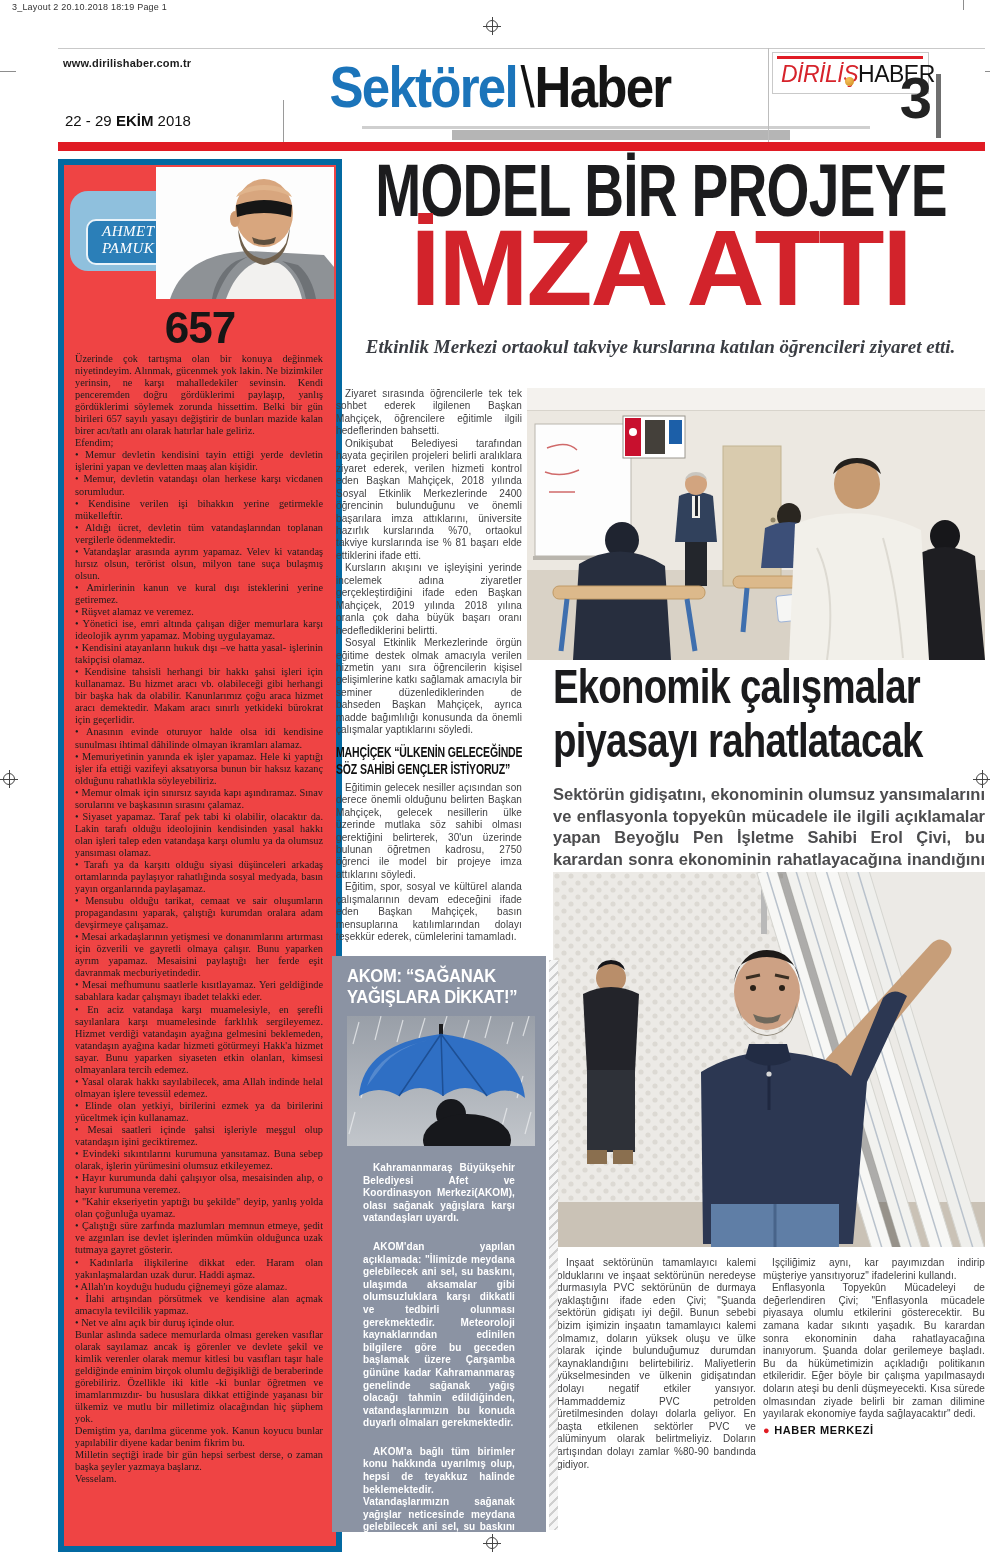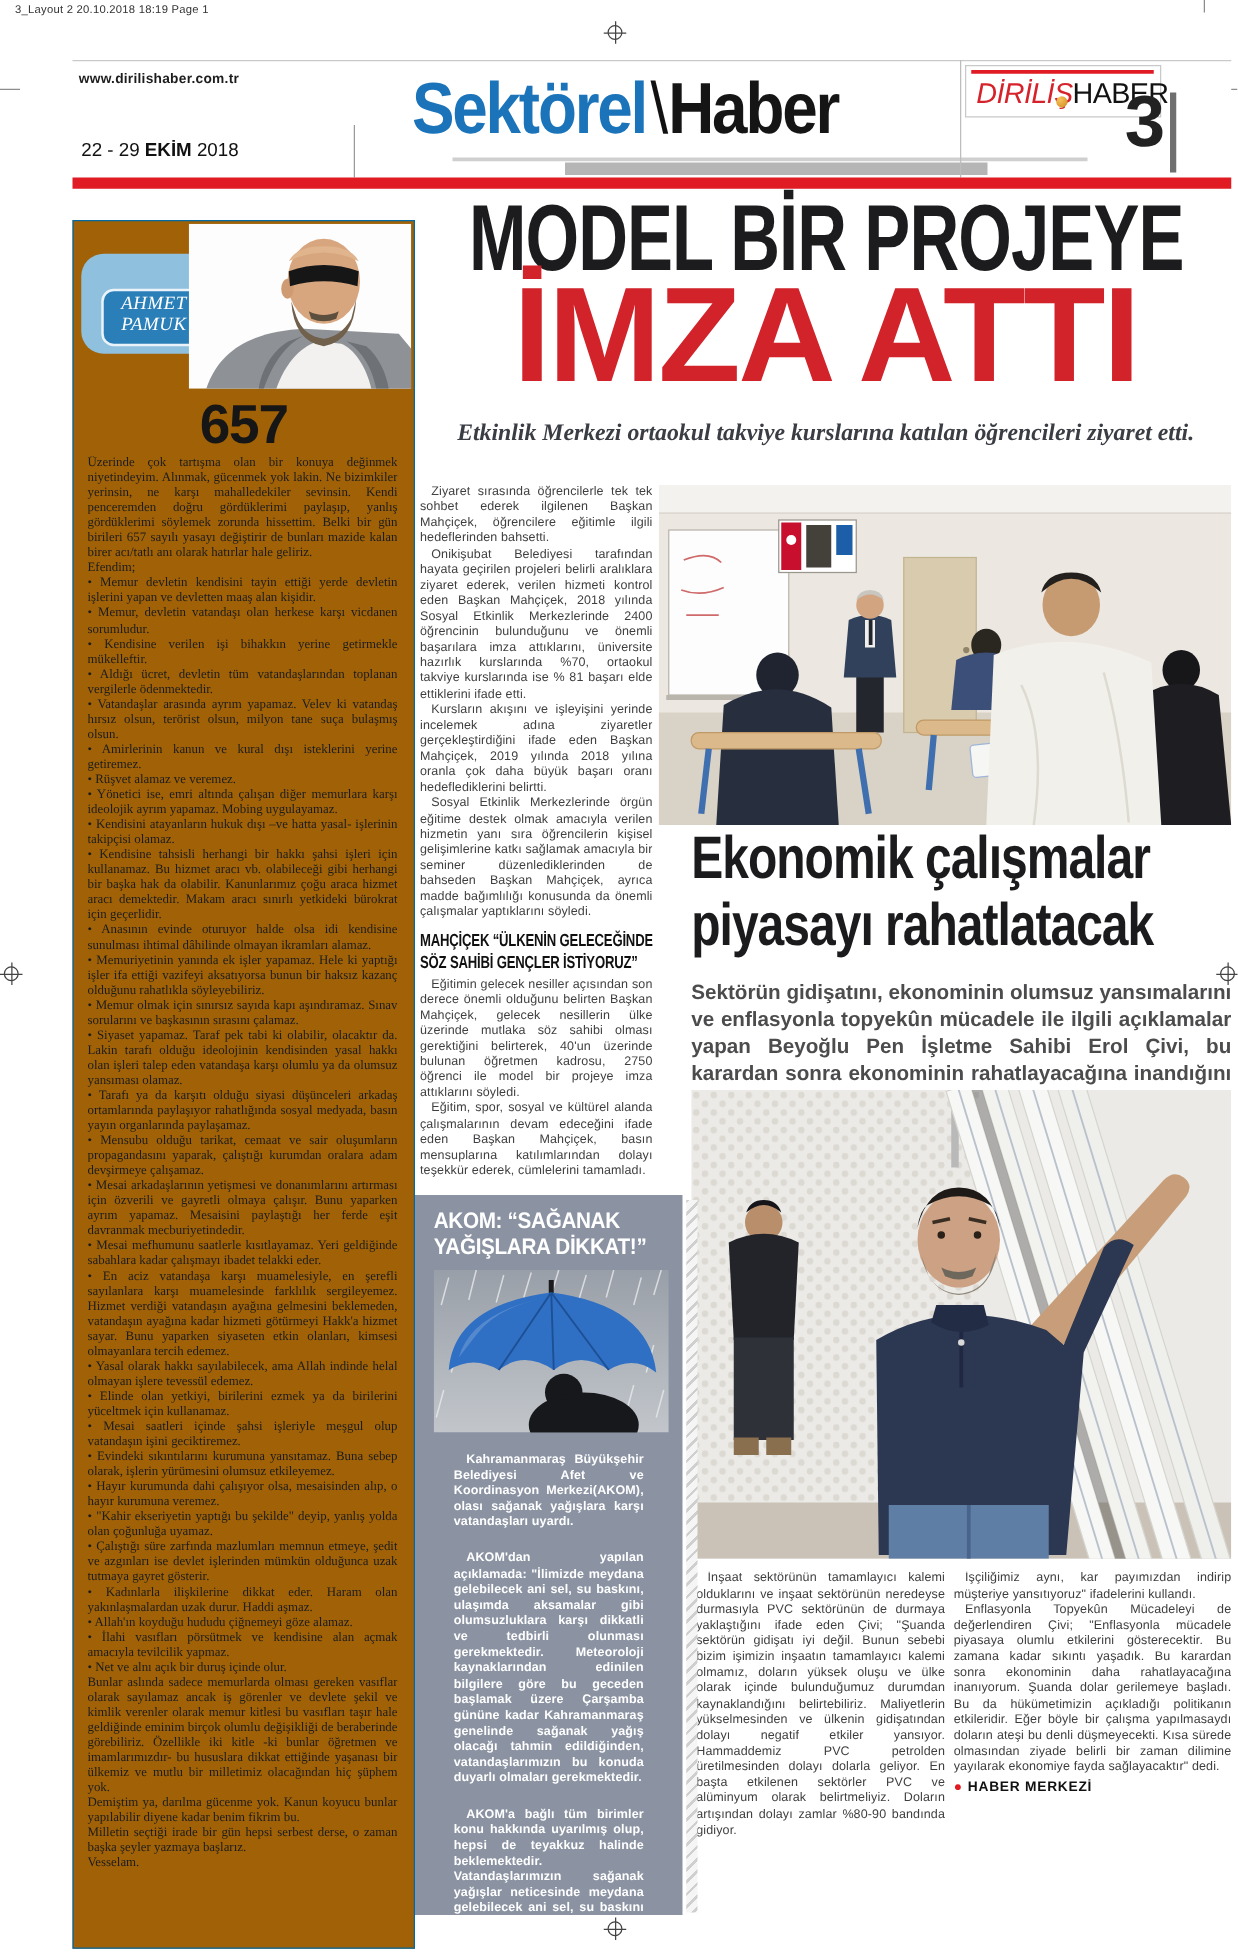--- a/index.html
+++ b/index.html
@@ -29,21 +29,21 @@
   .logo-box{left:772px;top:52px;width:155px;height:40px;border:1px solid #c9c9c9;background:#fff;}
   .logo-rule{position:absolute;left:4px;top:3px;width:146px;height:3px;background:#e01b24;}
   .logo-text{position:absolute;left:8px;top:8px;font-size:23px;font-weight:normal;letter-spacing:-.5px;white-space:nowrap;}
   .logo-text .p1{color:#d6232b;font-style:italic;}
   .logo-text .p2{color:#121212;}
   .logo-dot{position:absolute;left:72px;top:24px;width:9px;height:9px;border-radius:50%;background:radial-gradient(circle at 35% 30%,#f6c25c,#cf8a1e);}
   .page-num{left:870px;top:68px;width:62px;text-align:right;font-size:58px;font-weight:bold;color:#222;line-height:60px;}
   .page-num-bar{left:936px;top:74px;width:5px;height:64px;background:#6f6f6f;}
   .red-bar{left:58px;top:142px;width:927px;height:9px;background:#e01b24;}
   
-  .left-box{left:58px;top:176px;width:272px;height:1381px;border:1px solid #0369a1;background:#a16207;overflow:hidden;}
+  .left-box{left:58px;top:159px;width:272px;height:1381px;border:6px solid #0369a1;background:#ef4444;overflow:hidden;}
   .ribbon-light{position:absolute;left:6px;top:26px;width:122px;height:80px;border-radius:18px;background:#8fc0dd;}
   .ribbon-dark{position:absolute;left:22px;top:54px;width:110px;height:42px;border-radius:10px;background:#2b7fb8;border:2px solid #eaf3f9;}
   .author-name{position:absolute;left:38px;top:58px;color:#fff;font-family:"Liberation Serif",serif;font-style:italic;font-size:15px;line-height:17px;letter-spacing:.5px;}
   .headline-657{position:absolute;left:0;top:138px;width:100%;text-align:center;font-size:44px;font-weight:bold;color:#161616;letter-spacing:-1px;}
   .left-text{position:absolute;left:11px;top:188px;width:248px;height:1184px;overflow:hidden;
     font-family:"Liberation Serif",serif;font-size:10.3px;line-height:12.05px;color:#1c1c1c;text-align:justify;}
   .left-text p{margin:0;}
   
   .h1a{left:336px;top:152px;width:649px;height:76px;}
   .h1a .inner{position:absolute;left:50%;white-space:nowrap;transform:translateX(-50%) scaleX(.735);transform-origin:center top;font-size:75px;line-height:76px;font-weight:bold;color:#1c1c1e;letter-spacing:-1px;}
@@ -157,21 +157,21 @@
       <p>• En aciz vatandaşa karşı muamelesiyle, en şerefli sayılanlara karşı muamelesinde farklılık sergileyemez. Hizmet verdiği vatandaşın ayağına gelmesini beklemeden, vatandaşın ayağına kadar hizmeti götürmeyi Hakk'a hizmet sayar. Bunu yaparken siyaseten etkin olanları, kimsesi olmayanlara tercih edemez.</p>
       <p>• Yasal olarak hakkı sayılabilecek, ama Allah indinde helal olmayan işlere tevessül edemez.</p>
       <p>• Elinde olan yetkiyi, birilerini ezmek ya da birilerini yüceltmek için kullanamaz.</p>
       <p>• Mesai saatleri içinde şahsi işleriyle meşgul olup vatandaşın işini geciktiremez.</p>
       <p>• Evindeki sıkıntılarını kurumuna yansıtamaz. Buna sebep olarak, işlerin yürümesini olumsuz etkileyemez.</p>
       <p>• Hayır kurumunda dahi çalışıyor olsa, mesaisinden alıp, o hayır kurumuna veremez.</p>
       <p>• "Kahir ekseriyetin yaptığı bu şekilde" deyip, yanlış yolda olan çoğunluğa uyamaz.</p>
       <p>• Çalıştığı süre zarfında mazlumları memnun etmeye, şedit ve azgınları ise devlet işlerinden mümkün olduğunca uzak tutmaya gayret gösterir.</p>
       <p>• Kadınlarla ilişkilerine dikkat eder. Haram olan yakınlaşmalardan uzak durur. Haddi aşmaz.</p>
       <p>• Allah'ın koyduğu hududu çiğnemeyi göze alamaz.</p>
-      <p>• İlahi vasıfları pörsütmek ve kendisine alan açmak amacıyla tevilcilik yapmaz.</p>
+      <p>• İlahi artışından pörsütmek ve kendisine alan açmak amacıyla tevilcilik yapmaz.</p>
       <p>• Net ve alnı açık bir duruş içinde olur.</p>
       <p>Bunlar aslında sadece memurlarda olması gereken vasıflar olarak sayılamaz ancak iş görenler ve devlete şekil ve kimlik verenler olarak memur kitlesi bu vasıfları taşır hale geldiğinde eminim birçok olumlu değişikliği de beraberinde görebiliriz. Özellikle iki kitle -ki bunlar öğretmen ve imamlarımızdır- bu hususlara dikkat ettiğinde yaşanası bir ülkemiz ve mutlu bir milletimiz olacağından hiç şüphem yok.</p>
       <p>Demiştim ya, darılma gücenme yok. Kanun koyucu bunlar yapılabilir diyene kadar benim fikrim bu.</p>
       <p>Milletin seçtiği irade bir gün hepsi serbest derse, o zaman başka şeyler yazmaya başlarız.</p>
       <p>Vesselam.</p>
     </div>
 </div>
 
 <div class="abs h1a">
     <span class="inner">MODEL BİR PROJEYE</span>
@@ -185,21 +185,21 @@
 
 <div class="abs midcol">
   <div>
       <p>Ziyaret sırasında öğrencilerle tek tek sohbet ederek ilgilenen Başkan Mahçiçek, öğrencilere eğitimle ilgili hedeflerinden bahsetti.</p>
       <p>Onikişubat Belediyesi tarafından hayata geçirilen projeleri belirli aralıklara ziyaret ederek, verilen hizmeti kontrol eden Başkan Mahçiçek, 2018 yılında Sosyal Etkinlik Merkezlerinde 2400 öğrencinin bulunduğunu ve önemli başarılara imza attıklarını, üniversite hazırlık kurslarında %70, ortaokul takviye kurslarında ise % 81 başarı elde ettiklerini ifade etti.</p>
       <p>Kursların akışını ve işleyişini yerinde incelemek adına ziyaretler gerçekleştirdiğini ifade eden Başkan Mahçiçek, 2019 yılında 2018 yılına oranla çok daha büyük başarı oranı hedeflediklerini belirtti.</p>
       <p>Sosyal Etkinlik Merkezlerinde örgün eğitime destek olmak amacıyla verilen hizmetin yanı sıra öğrencilerin kişisel gelişimlerine katkı sağlamak amacıyla bir seminer düzenlediklerinden de bahseden Başkan Mahçiçek, ayrıca madde bağımlılığı konusunda da önemli çalışmalar yaptıklarını söyledi.</p>
     </div>
   <div class="crosshead">MAHÇİÇEK “ÜLKENİN GELECEĞİNDE SÖZ SAHİBİ GENÇLER İSTİYORUZ”</div>
   <div>
-      <p>Eğitimin gelecek nesiller açısından son derece önemli olduğunu belirten Başkan Mahçiçek, gelecek nesillerin ülke üzerinde mutlaka söz sahibi olması gerektiğini belirterek, 40'un üzerinde bulunan öğretmen kadrosu, 2750 öğrenci ile model bir projeye imza attıklarını söyledi.</p>
+      <p>Eğitimin gelecek nesiller açısından son derece önemli olduğunu belirten Başkan Mahçiçek, gelecek nesillerin ülke üzerinde mutlaka söz sahibi olması gerektiğini belirterek, 30'un üzerinde bulunan öğretmen kadrosu, 2750 öğrenci ile model bir projeye imza attıklarını söyledi.</p>
       <p>Eğitim, spor, sosyal ve kültürel alanda çalışmalarının devam edeceğini ifade eden Başkan Mahçiçek, basın mensuplarına katılımlarından dolayı teşekkür ederek, cümlelerini tamamladı.</p>
     </div>
 </div>
 
 <svg class="abs photo1" viewBox="0 0 458 272">
   <rect width="458" height="272" fill="#ece8e1"></rect>
   <rect width="458" height="22" fill="#f4f2ee"></rect>
   <rect y="22" width="458" height="1" fill="#d8d4cc"></rect>
   <rect y="182" width="458" height="90" fill="#d9d2c6"></rect>
   <rect x="8" y="36" width="96" height="132" fill="#fdfdfd" stroke="#b9b5ad"></rect>

